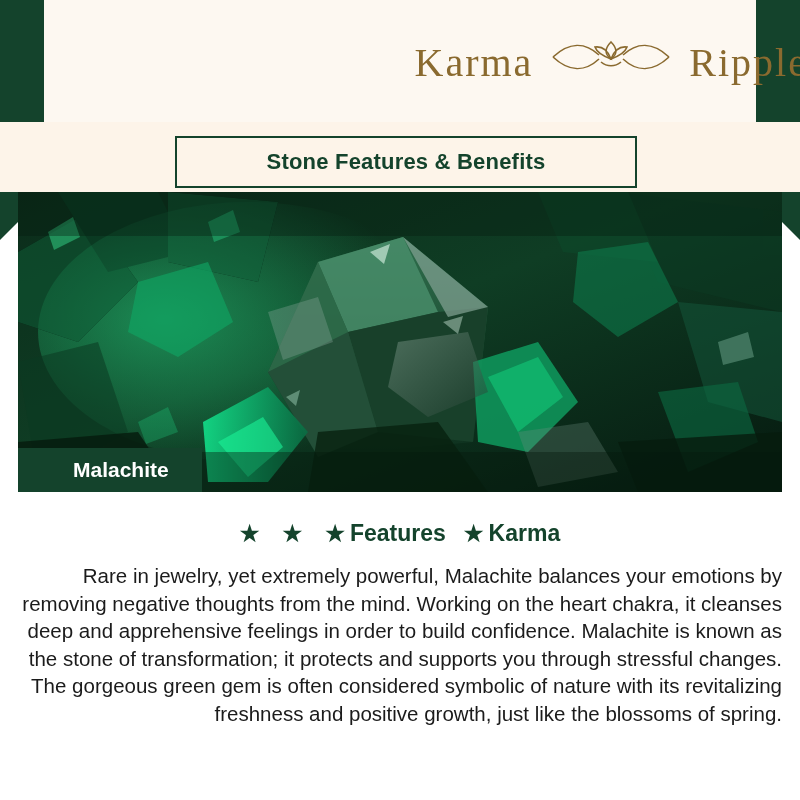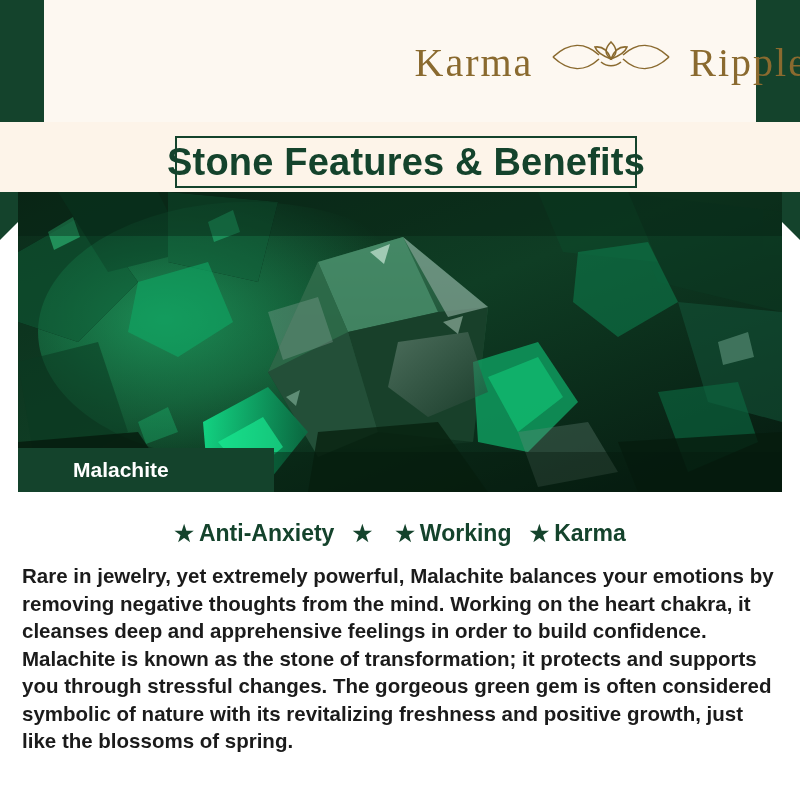--- a/index.html
+++ b/index.html
@@ -111,21 +111,21 @@
     width: 458px;
     height: 48px;
     border: 2px solid #14432c;
     z-index: 3;
     display: flex;
     align-items: center;
     justify-content: center;
   }
   .title-text {
     color: #14432c;
-    font-size: 38px;
+    font-size: 22px;
     font-weight: bold;
     letter-spacing: 0.2px;
     white-space: nowrap;
   }
 
   
   .photo {
     position: absolute;
     top: 192px;
     left: 18px;
@@ -134,21 +134,21 @@
     overflow: hidden;
     z-index: 2;
     background: #0c2b18;
   }
   .photo svg { display: block; }
 
   .stone-label {
     position: absolute;
     left: 18px;
     top: 448px;
-    width: 256px;
+    width: 184px;
     height: 44px;
     background: #14432c;
     z-index: 3;
     display: flex;
     align-items: center;
   }
   .stone-label span {
     color: #ffffff;
     font-size: 21px;
     font-weight: bold;
@@ -191,22 +191,21 @@
 
   .description {
     position: absolute;
     top: 562px;
     left: 22px;
     width: 760px;
     color: #1b1b1b;
     font-size: 20.5px;
     line-height: 27.5px;
     z-index: 3;
-    text-align: left;
-    font-weight: bold;
+    text-align: right;
   }
 </style>
 </head>
 <body>
 
 <div id="page">
 
   <div class="corner corner-tl"></div>
   <div class="corner corner-tl2"></div>
   <div class="corner corner-tr"></div>
@@ -326,28 +325,27 @@
 
   <div class="stone-label">
     <span>Malachite</span>
   </div>
 
   <div class="body-band"></div>
 
   <div class="benefits">
     <div class="benefit">
       <span class="star">★</span>
-      <span>Anti-Anxiety</span>
     </div>
     <div class="benefit">
       <span class="star">★</span>
     </div>
     <div class="benefit">
       <span class="star">★</span>
-      <span>Working</span>
+      <span>Features</span>
     </div>
     <div class="benefit">
       <span class="star">★</span>
       <span>Karma</span>
     </div>
   </div>
 
   <div class="description">Rare in jewelry, yet extremely powerful, Malachite balances your emotions by removing negative thoughts from the mind. Working on the heart chakra, it cleanses deep and apprehensive feelings in order to build confidence. Malachite is known as the stone of transformation; it protects and supports you through stressful changes. The gorgeous green gem is often considered symbolic of nature with its revitalizing freshness and positive growth, just like the blossoms of spring.</div>
 
 </div>

